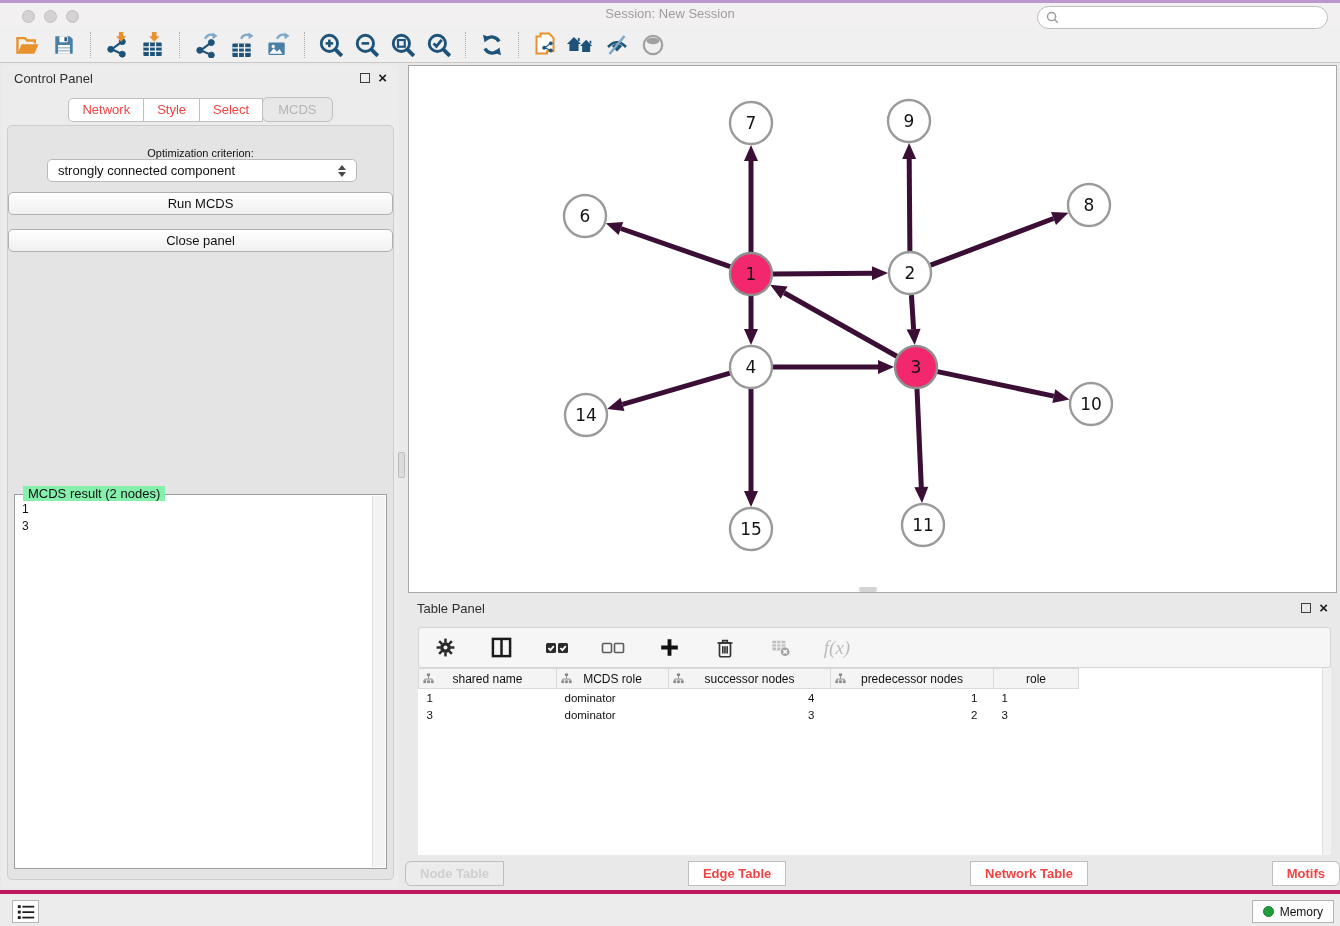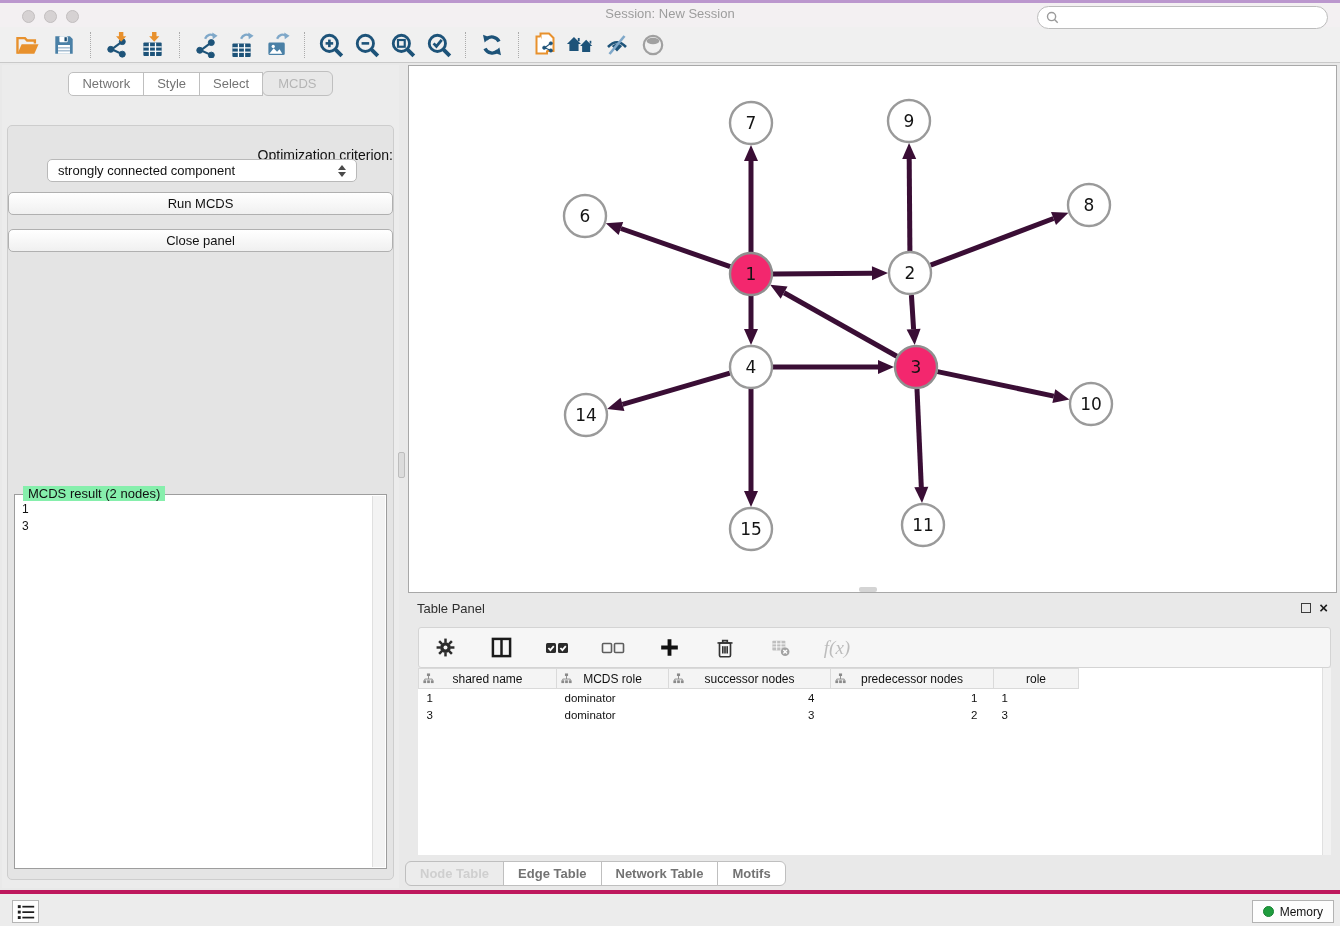--- a/index.html
+++ b/index.html
@@ -29,26 +29,26 @@
 .searchbox input { border:none; outline:none; flex:1; font-size:12px; font-family:"Liberation Sans",sans-serif; background:transparent; }
 
 .panel-header { height:26px; display:flex; align-items:center; padding:0 12px; font-size:13px; color:#2e2e2e; }
 .win-btns { margin-left:auto; display:flex; align-items:center; gap:8px; }
 .float-btn { width:10px; height:10px; border:1.6px solid #3c3c3c; display:inline-block; }
 .close-btn { font-size:15px; font-weight:bold; color:#1c1c1c; line-height:10px; }
 .close-btn::after { content:"×"; }
 
 .control-panel { position:absolute; left:2px; top:65px; width:397px; height:823px; background:#ececec; }
 .cp-tabs { display:flex; justify-content:center; margin-top:7px; position:relative; z-index:2; }
-.tab { padding:3px 13px; background:#fff; border:1px solid #bfbfbf; font-size:13px; color:#737373; margin-left:-1px; cursor:default; }
+.tab { padding:3px 13px; background:#fff; border:1px solid #bfbfbf; font-size:13px; color:#ef4444; margin-left:-1px; cursor:default; }
 .tab:first-child { border-radius:5px 0 0 5px; margin-left:0; }
 .tab.sel { background:#e8e8e8; color:#b5b5b5; border-radius:6px; padding:4px 15px; margin-top:-1px; }
 .cp-body { position:absolute; left:5px; right:5px; top:60px; bottom:8px;
   background:#e4e4e4; border:1px solid #cdcdcd; border-radius:5px; }
-.opt-label { margin-top:21px; text-align:right; font-size:14px; }
+.opt-label { margin-top:21px; text-align:center; font-size:11px; }
 .select { position:absolute; left:39px; top:33px; width:310px; height:23px; background:#fff;
   border:1px solid #b9b9b9; border-radius:5px; display:flex; align-items:center; padding:0 10px; font-size:13px; }
 .stepper { margin-left:auto; display:flex; flex-direction:column; gap:2px; align-items:center; }
 .stepper i { display:block; width:0; height:0; border-left:4px solid transparent; border-right:4px solid transparent; }
 .stepper .up { border-bottom:5px solid #4a4a4a; }
 .stepper .dn { border-top:5px solid #4a4a4a; }
 .btn-row { position:absolute; top:66px; left:0; right:0; display:flex; justify-content:center; gap:14px;flex-direction:column; }
 .btn-row button { height:23px; padding:0 15px; font-size:13px; font-family:"Liberation Sans",sans-serif;
   border:1px solid #b0b0b0; border-radius:5px; background:linear-gradient(#ffffff,#f0f0f0); color:#111; cursor:default; }
 .result-group { position:absolute; left:6px; right:6px; top:368px; bottom:10px;
@@ -81,21 +81,21 @@
 .tp-table-wrap { position:absolute; left:13px; right:9px; top:73px; bottom:33px; background:#fff; overflow:hidden; }
 .v-scroll { position:absolute; right:0; top:0; bottom:0; width:9px; background:#f2f2f2; border-left:1px solid #e0e0e0; }
 table { border-collapse:collapse; table-layout:fixed; width:914px; }
 th { background:#f4f4f4; border:1px solid #dadada; height:20px; font-weight:normal; font-size:12px; position:relative; text-align:center; }
 th.filler { background:#fff; border:none; }
 th .tree-ic { position:absolute; left:4px; top:4px; }
 td { height:17px; font-size:11.5px; padding:0 8px; white-space:nowrap; }
 td.r { text-align:right; padding-right:16px; }
 tr.data-row td { padding-top:2px; }
 
-.tp-tabs { position:absolute; bottom:2px; left:0; right:0; display:flex; justify-content:flex-start; }
+.tp-tabs { position:absolute; bottom:2px; left:0; right:0; display:flex; justify-content:space-between; }
 .tp-tabs .tab { font-weight:bold; padding:4px 14px; }
 .tp-tabs .tab:first-child { border-radius:6px 0 0 6px; }
 .tp-tabs .tab:last-child { border-radius:0 6px 6px 0; }
 .tp-tabs .tab.sel { background:#ececec; color:#cfcfcf; border-radius:6px 0 0 6px; margin-top:0; padding:4px 14px; }
 
 .statusbar { position:absolute; left:0; top:890px; width:1340px; height:36px;
   background:#ececec; border-top:4px solid #be185d; }
 .list-btn { position:absolute; left:12px; top:6px; width:27px; height:23px; background:#fdfdfd;
   border:1px solid #b5b5b5; display:flex; align-items:center; justify-content:center; }
 .memory-btn { position:absolute; right:6px; top:6px; height:23px; padding:0 10px;
@@ -289,20 +289,27 @@
   </div>
 <div class="searchbox">
   <svg width="13" height="13" viewBox="0 0 14 14">
       <circle cx="6" cy="6" r="4.4" fill="none" stroke="#9a9a9a" stroke-width="1.5"></circle>
       <line x1="9.2" y1="9.2" x2="12.6" y2="12.6" stroke="#9a9a9a" stroke-width="1.5"></line>
     </svg>
   <input placeholder="" style="">
 </div>
 
 <div class="control-panel">
+  <div class="panel-header">
+    <span>Control Panel</span>
+    <span class="win-btns">
+      <span class="float-btn"></span>
+      <span class="close-btn"></span>
+    </span>
+  </div>
   <div class="cp-tabs" id="cp-tabs">
       <span class="tab">Network</span>
       <span class="tab">Style</span>
       <span class="tab">Select</span>
       <span class="tab sel">MCDS</span>
     </div>
   <div class="cp-body">
     <div class="opt-label">Optimization criterion:</div>
     <div class="select">
       <span>strongly connected component</span>

